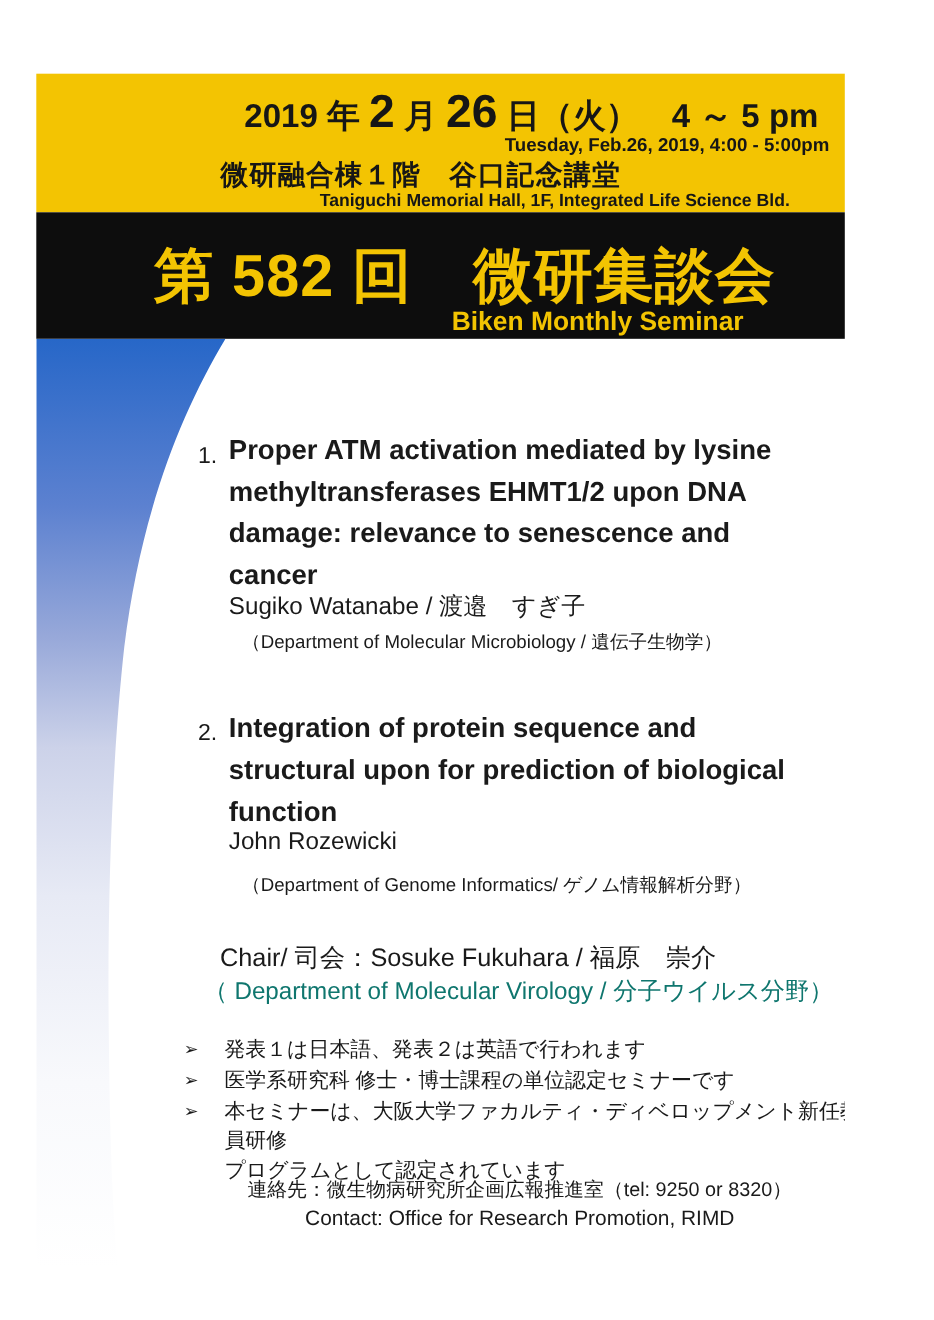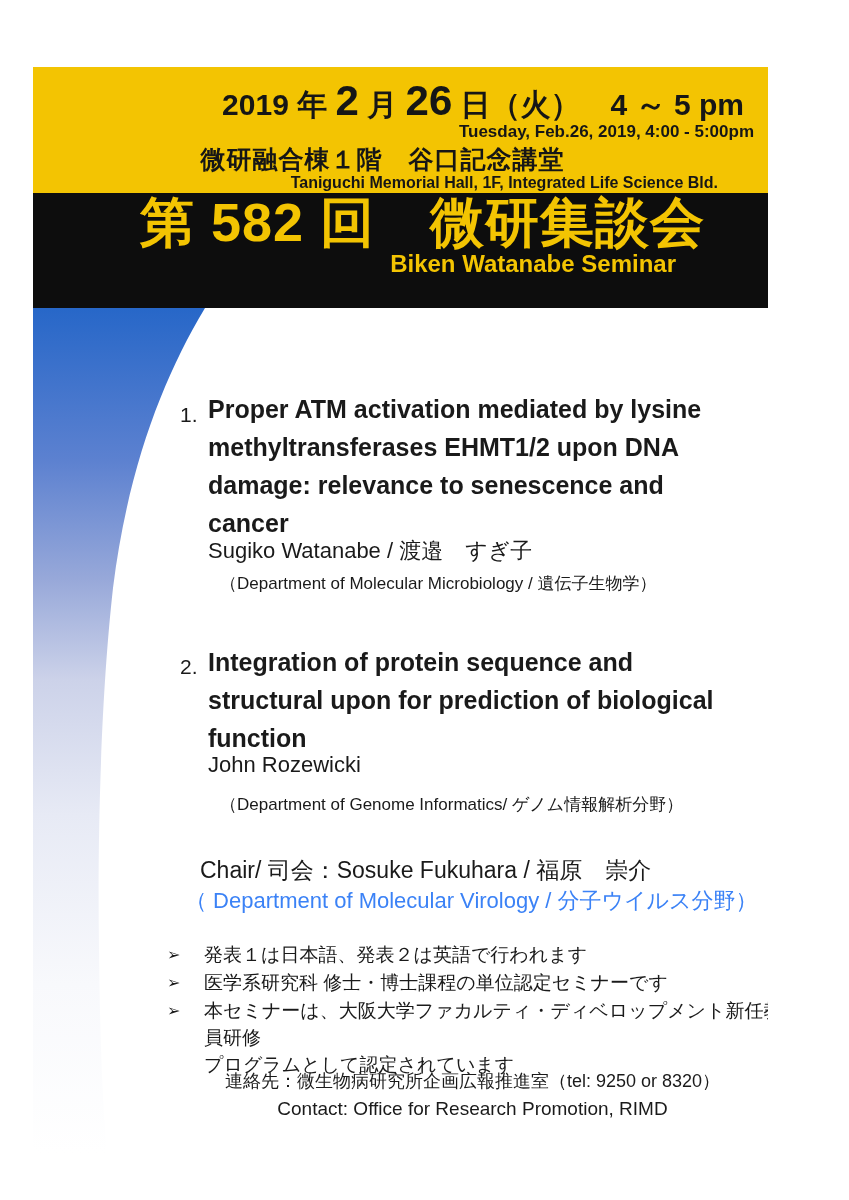--- a/index.html
+++ b/index.html
@@ -21,38 +21,38 @@
   .venue-jp { font-size:25px; line-height:1.15; margin:3px 14px 0 0; letter-spacing:1px;text-align:center; }
   .venue-en { font-size:16px; line-height:1.1; margin:1px 28px 0 0; }
 
   
   .black-banner {
     position:absolute; left:33px; top:193px; width:779px; height:115px;
     background:#0D0D0D; color:#F3C402;
   }
   .seminar-title-jp {
     text-align:center; font-size:54px; font-weight:bold; line-height:1;
-    padding-top:2px; letter-spacing:1px; white-space:nowrap;
+    padding-top:31px; letter-spacing:1px; white-space:nowrap;
   }
   .seminar-title-en {
     text-align:right; padding-right:136px; font-size:24px; font-weight:bold;
     line-height:1; margin-top:3px;
   }
 
   
   .swoosh { position:absolute; left:33px; top:308px; width:172px; height:845px; }
 
   
   .abs { position:absolute; }
   .talk-number { font-size:21px; color:#1a1a1a; }
   .talk-title  { font-size:25px; font-weight:bold; line-height:38px; white-space:pre-line; color:#1a1a1a; }
   .talk-speaker{ font-size:22px; color:#1a1a1a; }
   .talk-dept   { font-size:17px; color:#1a1a1a; }
   .chair-line1 { font-size:23px; color:#1a1a1a; }
-  .chair-line2 { font-size:22px; color:#3b82f6; }
+  .chair-line2 { font-size:22px; color:#0f766e; }
 
   .notes { left:167px; top:941px; width:620px; list-style:none; margin:0; padding:0; }
   .notes li { display:flex; align-items:flex-start; margin-bottom:1px; }
   .bullet-arrow { width:37px; flex:0 0 37px; font-size:16px; line-height:27px; color:#1a1a1a; }
   .note-text { font-size:19px; line-height:27px; white-space:pre-line; color:#1a1a1a; }
 
   .footer { left:150px; top:1070px; width:645px; text-align:center; color:#1a1a1a; }
   .footer .contact-jp { font-size:18px; line-height:1.3; }
   .footer .contact-en { font-size:19px; line-height:1.2; margin-top:5px; }
 </style>
@@ -63,21 +63,21 @@
 
   <div class="yellow-banner">
     <div class="date-line"><span>2019 年 </span><span class="big">2</span><span> 月 </span><span class="big">26</span><span> 日（火）　4 ～ 5 pm</span></div>
     <div class="date-en">Tuesday, Feb.26, 2019, 4:00 - 5:00pm</div>
     <div class="venue-jp">微研融合棟１階　谷口記念講堂</div>
     <div class="venue-en">Taniguchi Memorial Hall, 1F, Integrated Life Science Bld.</div>
   </div>
 
   <div class="black-banner">
     <div class="seminar-title-jp">第 582 回　微研集談会</div>
-    <div class="seminar-title-en">Biken Watanabe Seminar</div>
+    <div class="seminar-title-en">Biken Monthly Seminar</div>
   </div>
 
   <svg class="swoosh" viewBox="0 0 172 845" preserveAspectRatio="none" aria-hidden="true">
     <defs>
       <linearGradient id="swooshGrad" x1="0" y1="0" x2="0" y2="1">
         <stop offset="0" stop-color="#2767C8"></stop>
         <stop offset="0.18" stop-color="#5C81D0"></stop>
         <stop offset="0.32" stop-color="#97A8D9"></stop>
         <stop offset="0.44" stop-color="#CCD2E9"></stop>
         <stop offset="0.60" stop-color="#E7EAF5"></stop>

